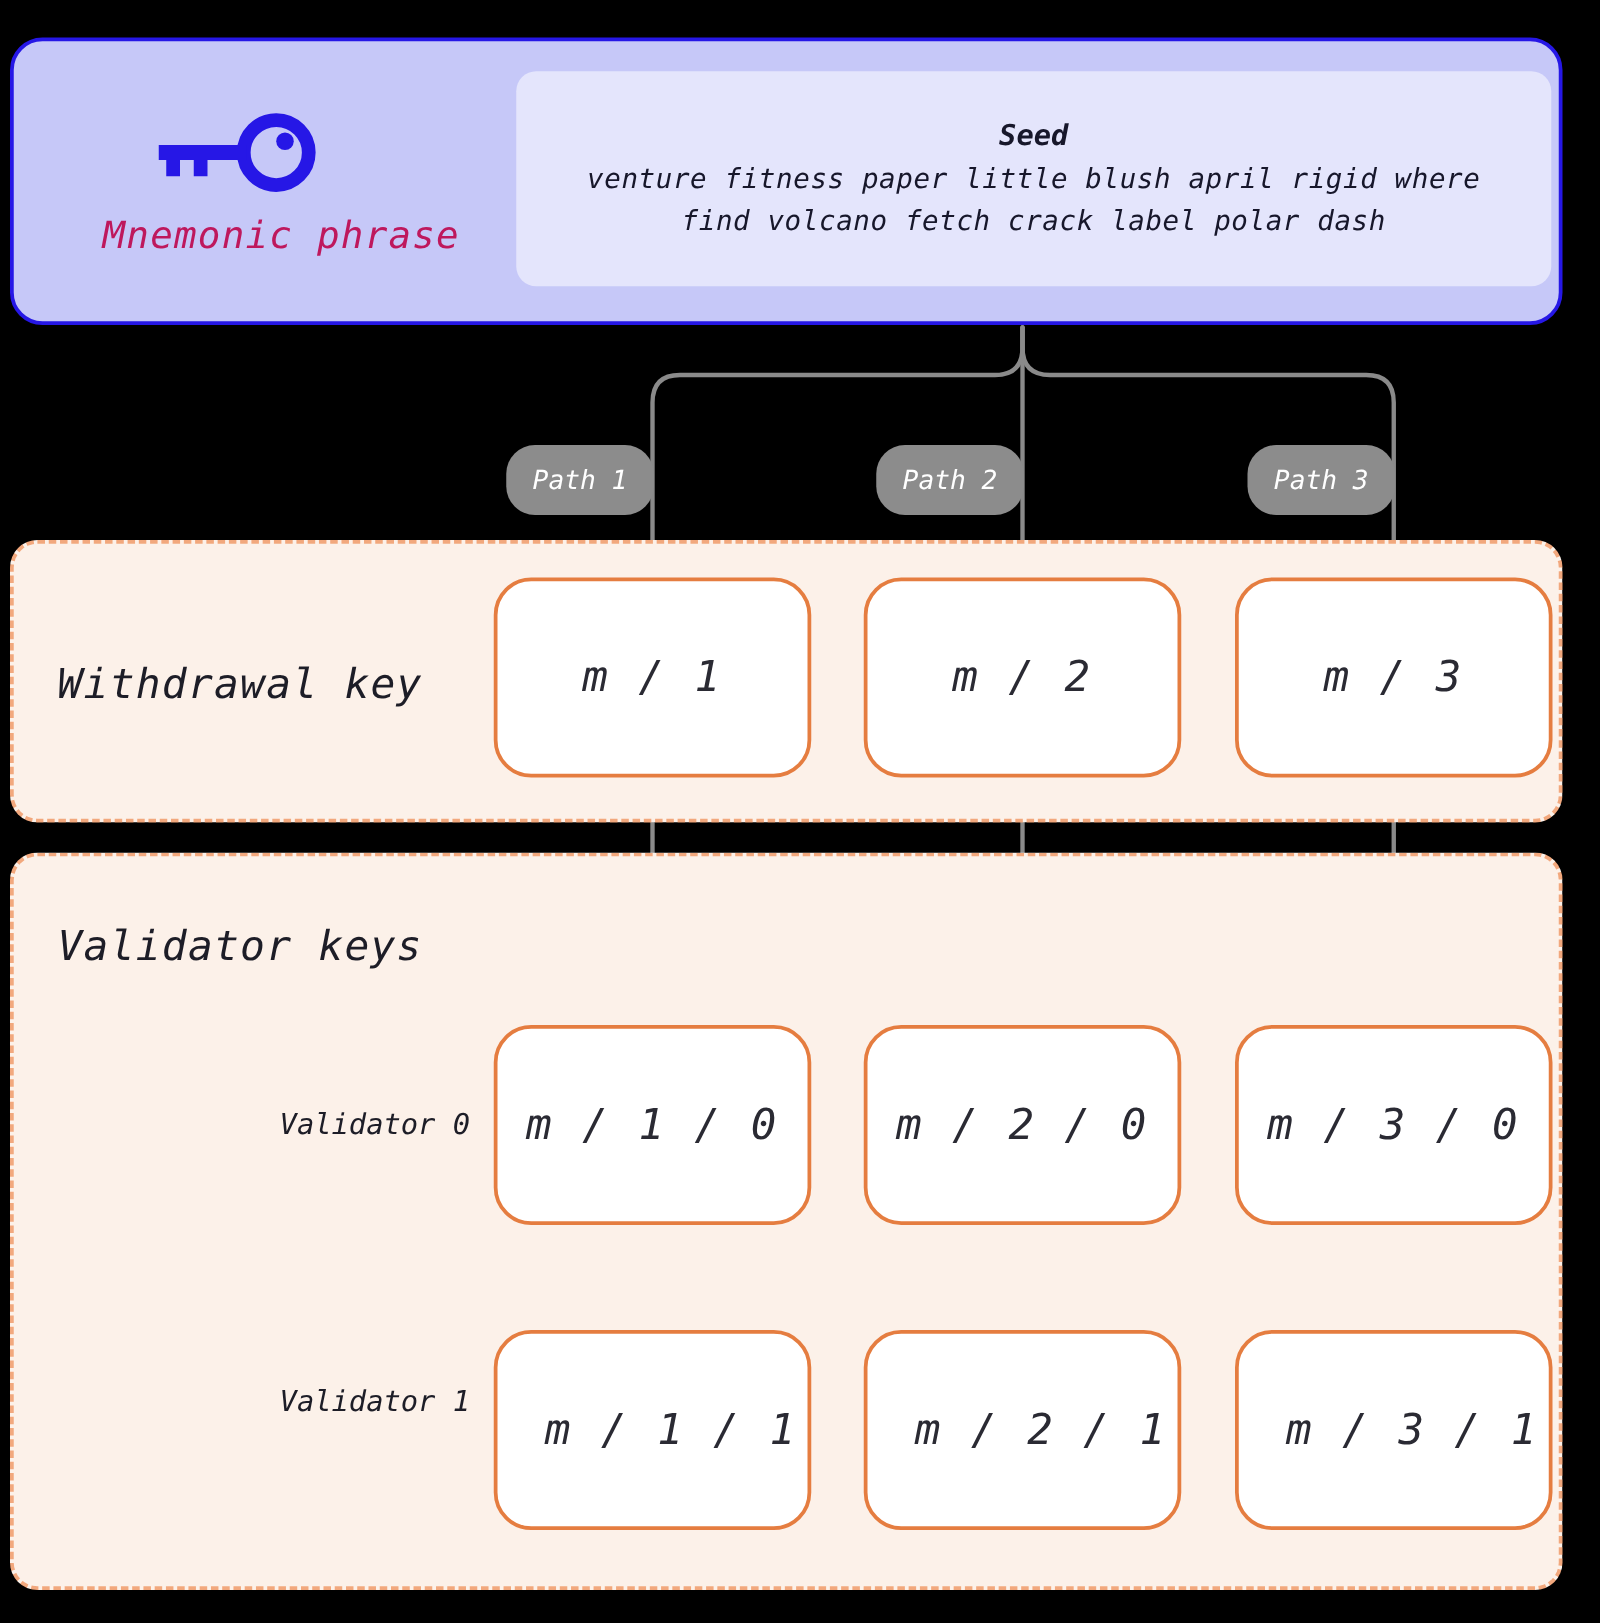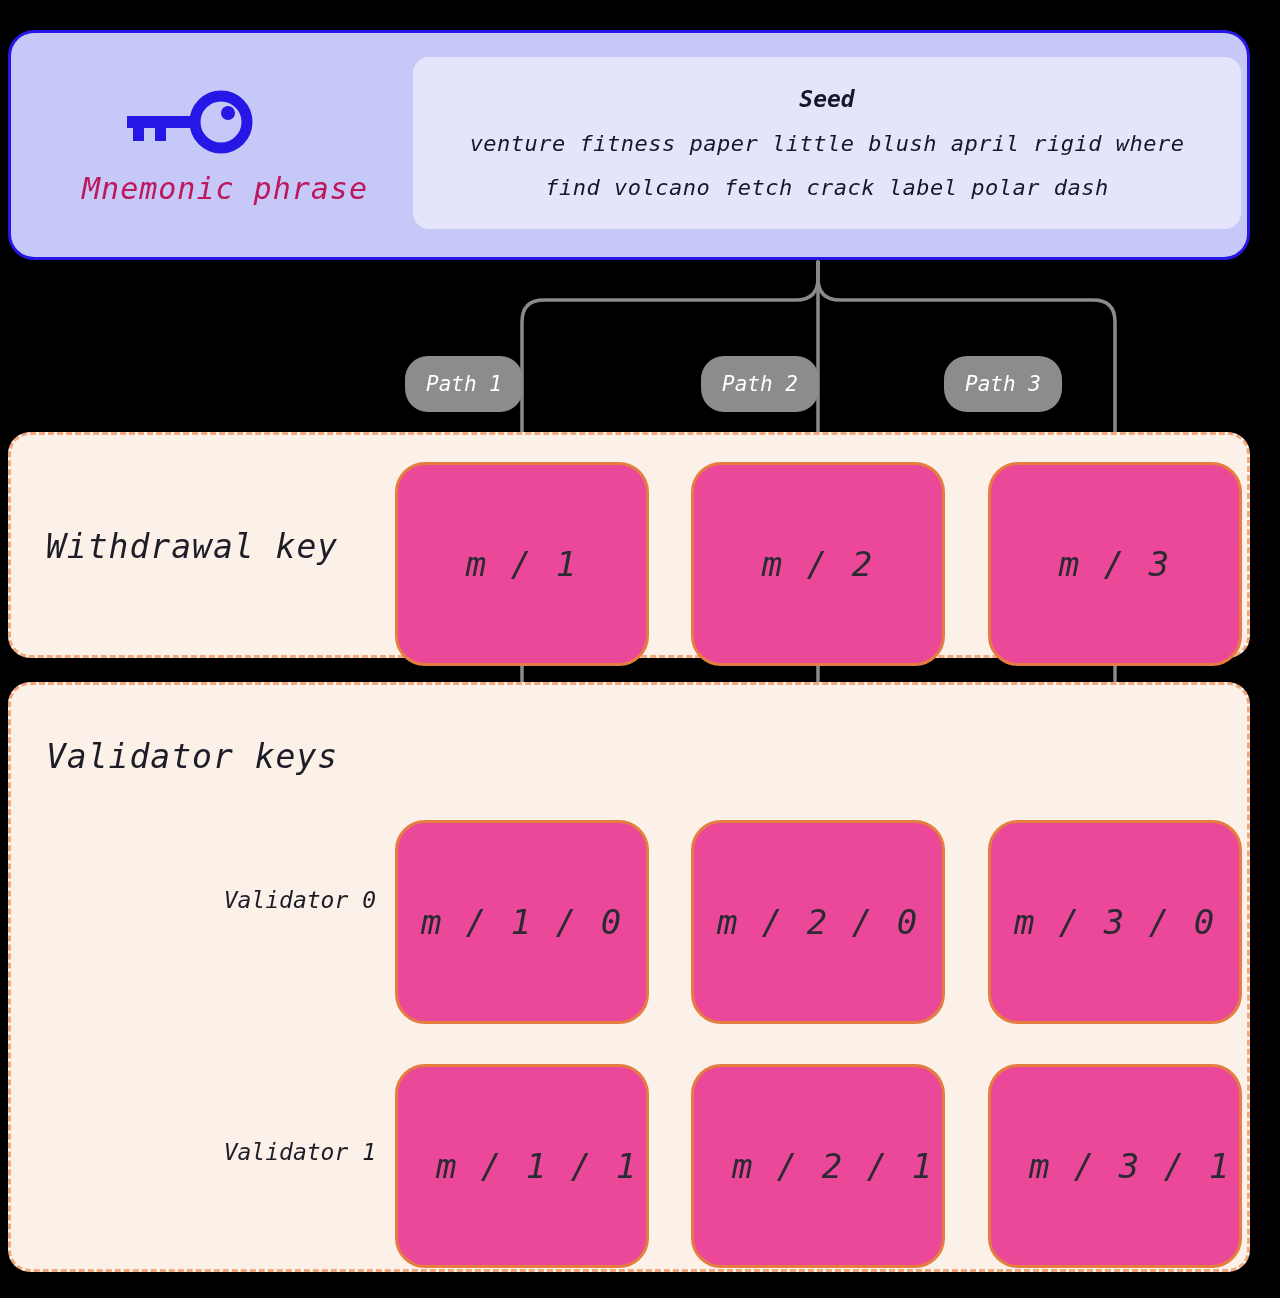--- a/index.html
+++ b/index.html
@@ -23,60 +23,60 @@
   .mnemonic-label{
     position:absolute;left:34px;top:138px;width:360px;
     font-size:30px;color:#be185d;text-align:center;
     letter-spacing:1px;
   }
   .seed-box{
     position:absolute;left:402px;top:24px;width:828px;height:172px;
     box-sizing:border-box;
     background:#e4e5fc;border-radius:16px;
     display:flex;flex-direction:column;align-items:center;justify-content:center;
-    gap:19px;color:#17172b;
+    gap:9px;color:#17172b;
   }
   .seed-title{font-size:23px;font-weight:bold;}
   .seed-line{font-size:22px;letter-spacing:.5px;}
   
   .path-pill{
     position:absolute;top:356px;width:118px;height:56px;
     background:#8c8c8c;border-radius:23px;
     display:flex;align-items:center;justify-content:center;
     color:#fff;font-size:21px;
   }
   #path-pill-1{left:405px;}
   #path-pill-2{left:701px;}
-  #path-pill-3{left:944px;}
+  #path-pill-3{left:998px;}
   
   .peach-section{
     position:absolute;left:8px;width:1242px;
     box-sizing:border-box;
     background:#fcf1e9;
     border:3px dashed #f2a87d;
     border-radius:22px;
   }
   #withdrawal-section{top:432px;height:226px;}
   #validator-section{top:682px;height:590px;}
   .section-label{
     position:absolute;color:#1d1d27;font-size:33px;letter-spacing:1px;
   }
   #withdrawal-label{left:35px;top:92px;}
   #validator-label{left:35px;top:52px;}
   .row-label{
     position:absolute;left:170px;width:195px;text-align:right;
     color:#1d1d27;font-size:23px;font-style:italic;
   }
   #validator0-label{top:202px;}
-  #validator1-label{top:454px;}
+  #validator1-label{top:424px;}
   
   .key-box{
-    position:absolute;width:254px;height:204px;
+    position:absolute;width:254px;height:160px;
     box-sizing:border-box;
-    background:#ec4899;
+    background:#ffffff;
     border:3px solid #e57d40;
     border-radius:30px;
     display:flex;align-items:center;justify-content:center;
     font-size:34px;color:#2a2a33;letter-spacing:2px;
   }
   .col1{left:395px;}  .col2{left:691px;text-align:right;}  .col3{left:988px;}
   .row-w{top:462px;}  .row-v0{top:820px;} .row-v1{top:1064px;padding-left:30px;}
   
   #connector-layer{
     position:absolute;left:0;top:0;width:1280px;height:1298px;

